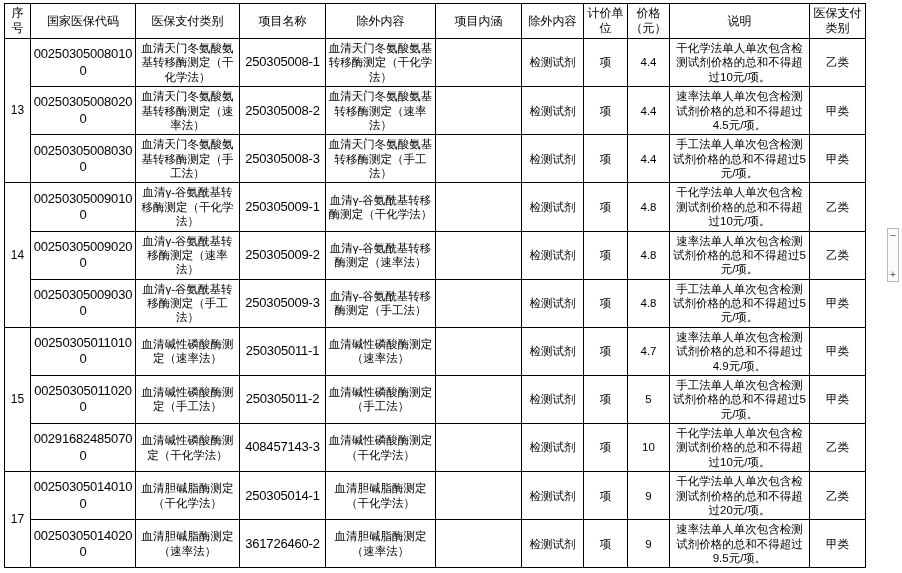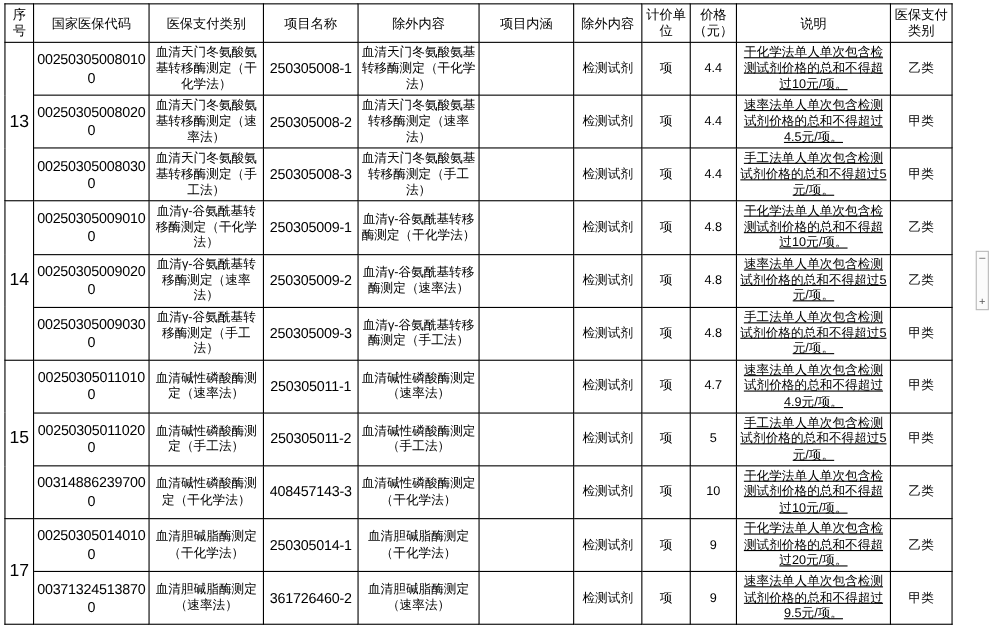--- a/index.html
+++ b/index.html
@@ -39,28 +39,27 @@
   thead th {
     font-weight: bold;
     font-size: 12px;
     padding: 3px 1px;
   }
   td.desc {
     text-align: left;
     padding-left: 3px;
     padding-right: 2px;
     line-height: 1.25;
-    text-decoration: underline;
   }
   td.code, td.itemcode {
     font-size: 13px;
     letter-spacing: -0.2px;
   }
   td.seq {
-    font-size: 16px;
+    font-size: 12px;
   }
   .c-seq   { width: 26px; }
   .c-gbcode{ width: 105px; }
   .c-gbname{ width: 104px; }
   .c-icode { width: 86px; }
   .c-iname { width: 110px; }
   .c-conn  { width: 86px; }
   .c-excl  { width: 62px; }
   .c-unit  { width: 44px; }
   .c-price { width: 42px; }
@@ -215,21 +214,21 @@
           <td class="itemcode">250305011-2</td>
           <td>血清碱性磷酸酶测定（手工法）</td>
           <td></td>
           <td>检测试剂</td>
           <td>项</td>
           <td>5</td>
           <td class="desc">手工法单人单次包含检测试剂价格的总和不得超过5元/项。</td>
           <td>甲类</td>
         </tr>
         <tr>
-          <td class="code">003148862397000</td>
+          <td class="code">002916824850700</td>
           <td>血清碱性磷酸酶测定（干化学法）</td>
           <td class="itemcode">408457143-3</td>
           <td>血清碱性磷酸酶测定（干化学法）</td>
           <td></td>
           <td>检测试剂</td>
           <td>项</td>
           <td>10</td>
           <td class="desc">干化学法单人单次包含检测试剂价格的总和不得超过10元/项。</td>
           <td>乙类</td>
         </tr>
@@ -240,21 +239,21 @@
           <td class="itemcode">250305014-1</td>
           <td>血清胆碱脂酶测定（干化学法）</td>
           <td></td>
           <td>检测试剂</td>
           <td>项</td>
           <td>9</td>
           <td class="desc">干化学法单人单次包含检测试剂价格的总和不得超过20元/项。</td>
           <td>乙类</td>
         </tr>
         <tr>
-          <td class="code">003713245138700</td>
+          <td class="code">002503050140200</td>
           <td>血清胆碱脂酶测定（速率法）</td>
           <td class="itemcode">361726460-2</td>
           <td>血清胆碱脂酶测定（速率法）</td>
           <td></td>
           <td>检测试剂</td>
           <td>项</td>
           <td>9</td>
           <td class="desc">速率法单人单次包含检测试剂价格的总和不得超过9.5元/项。</td>
           <td>甲类</td>
         </tr>

